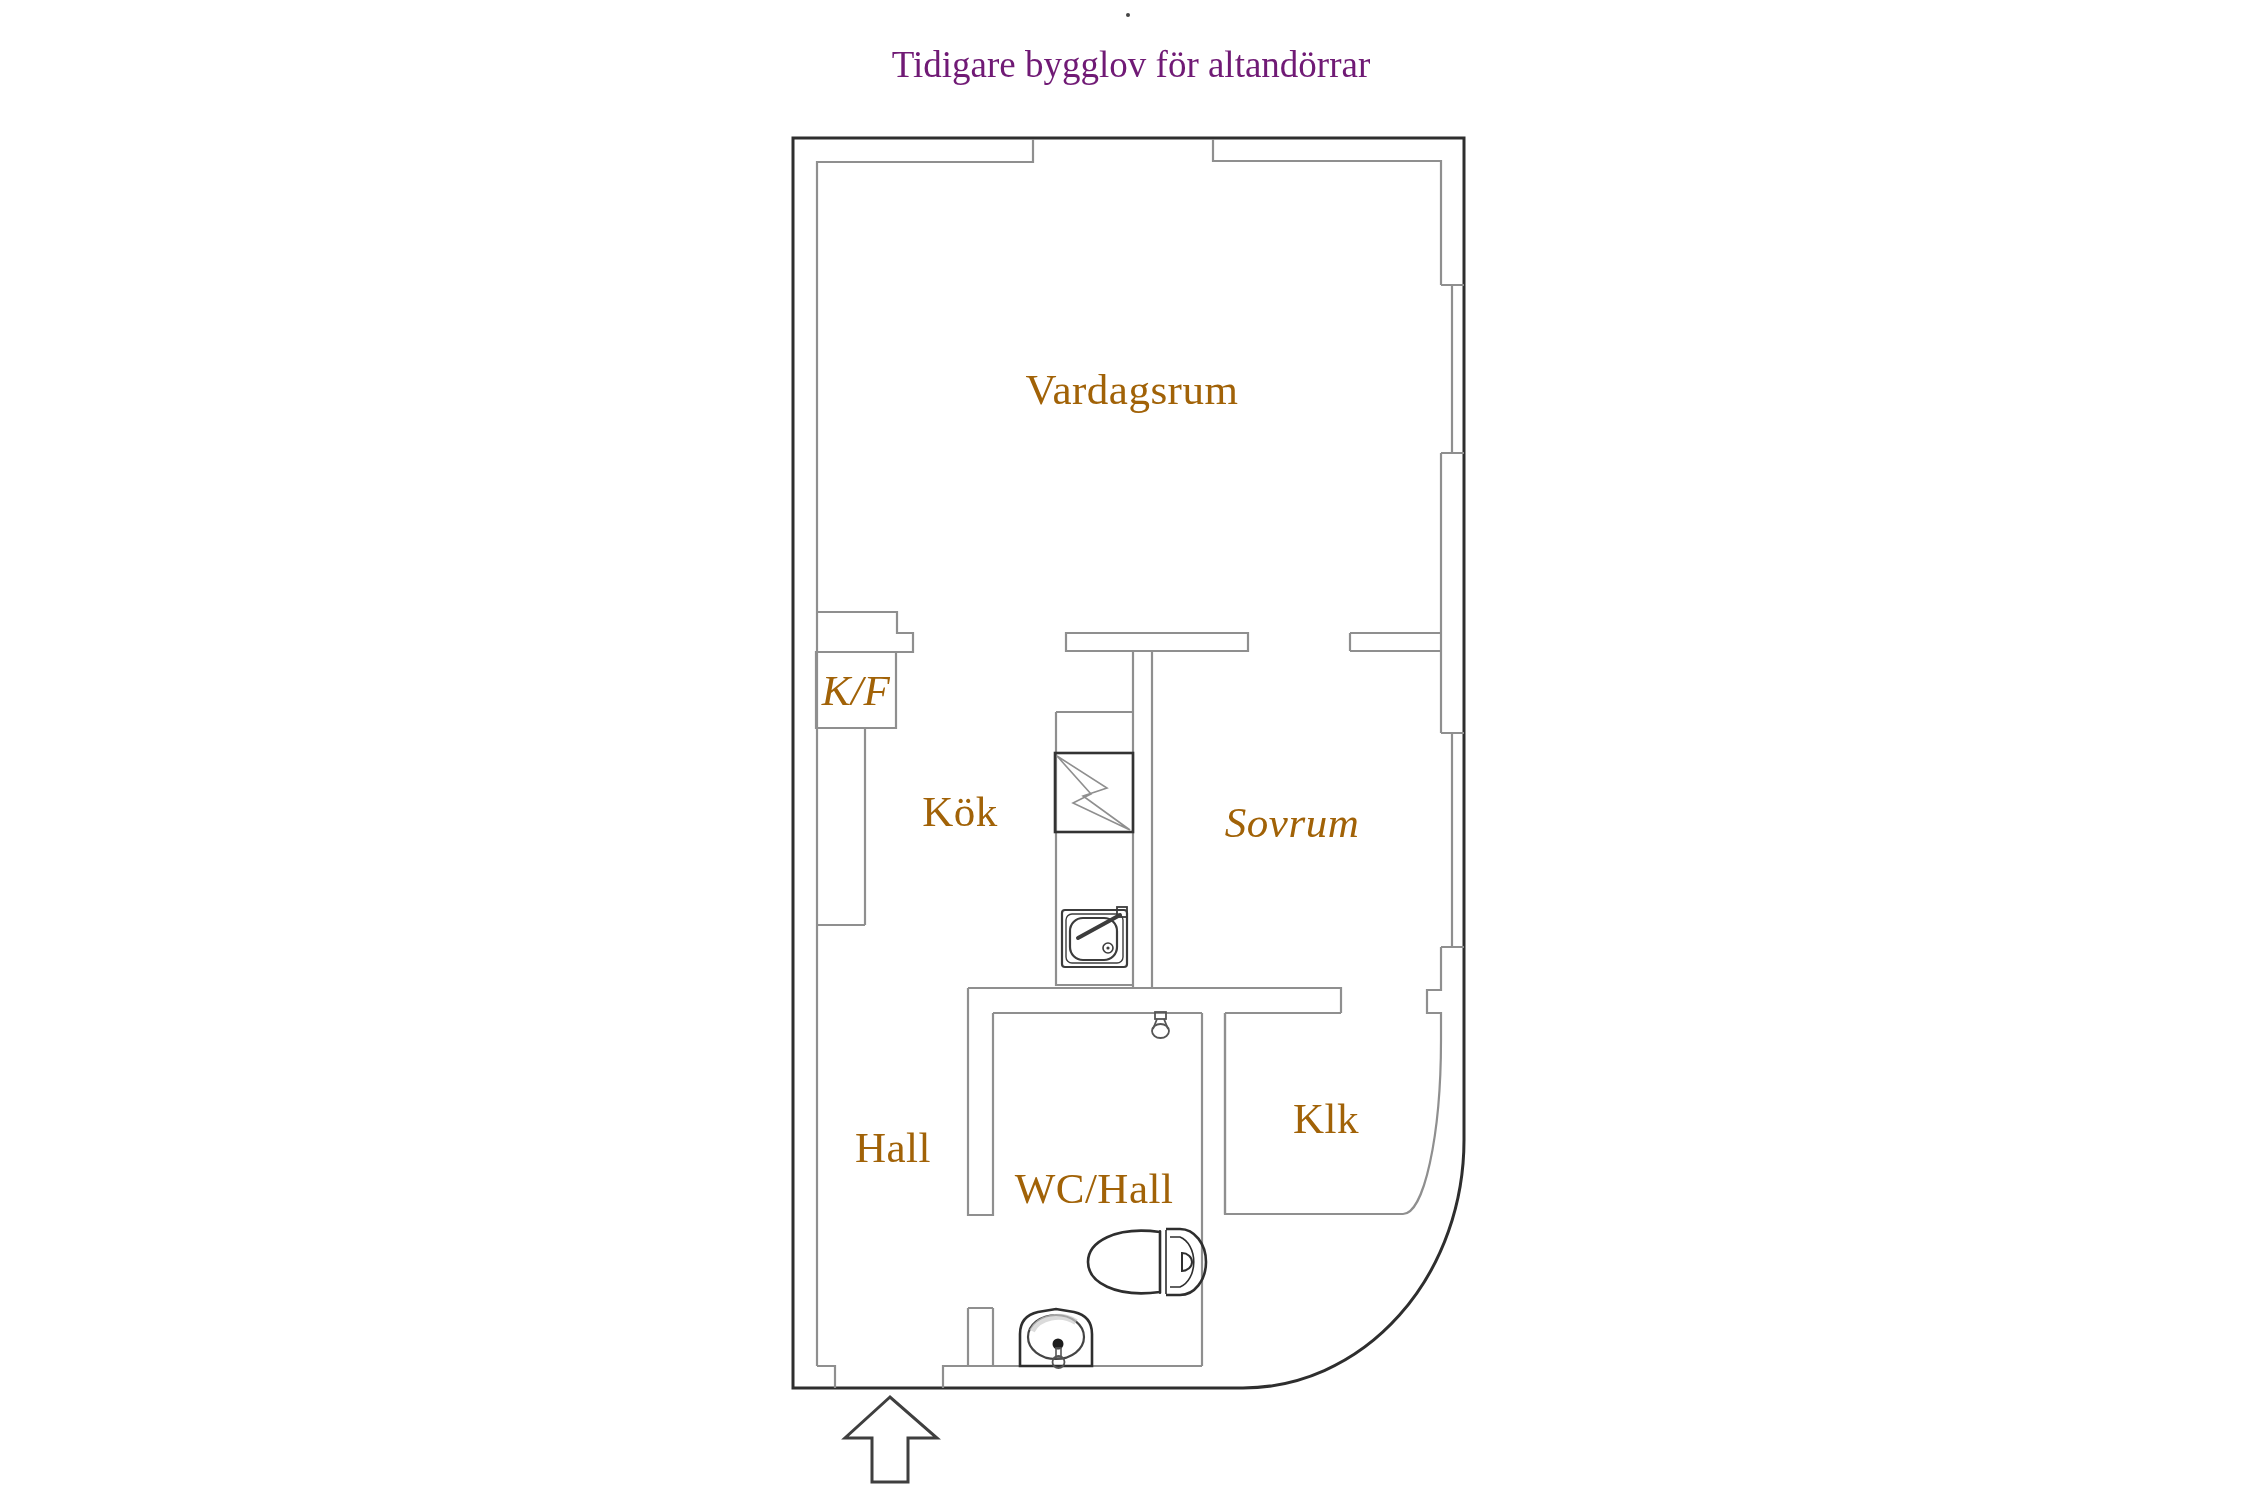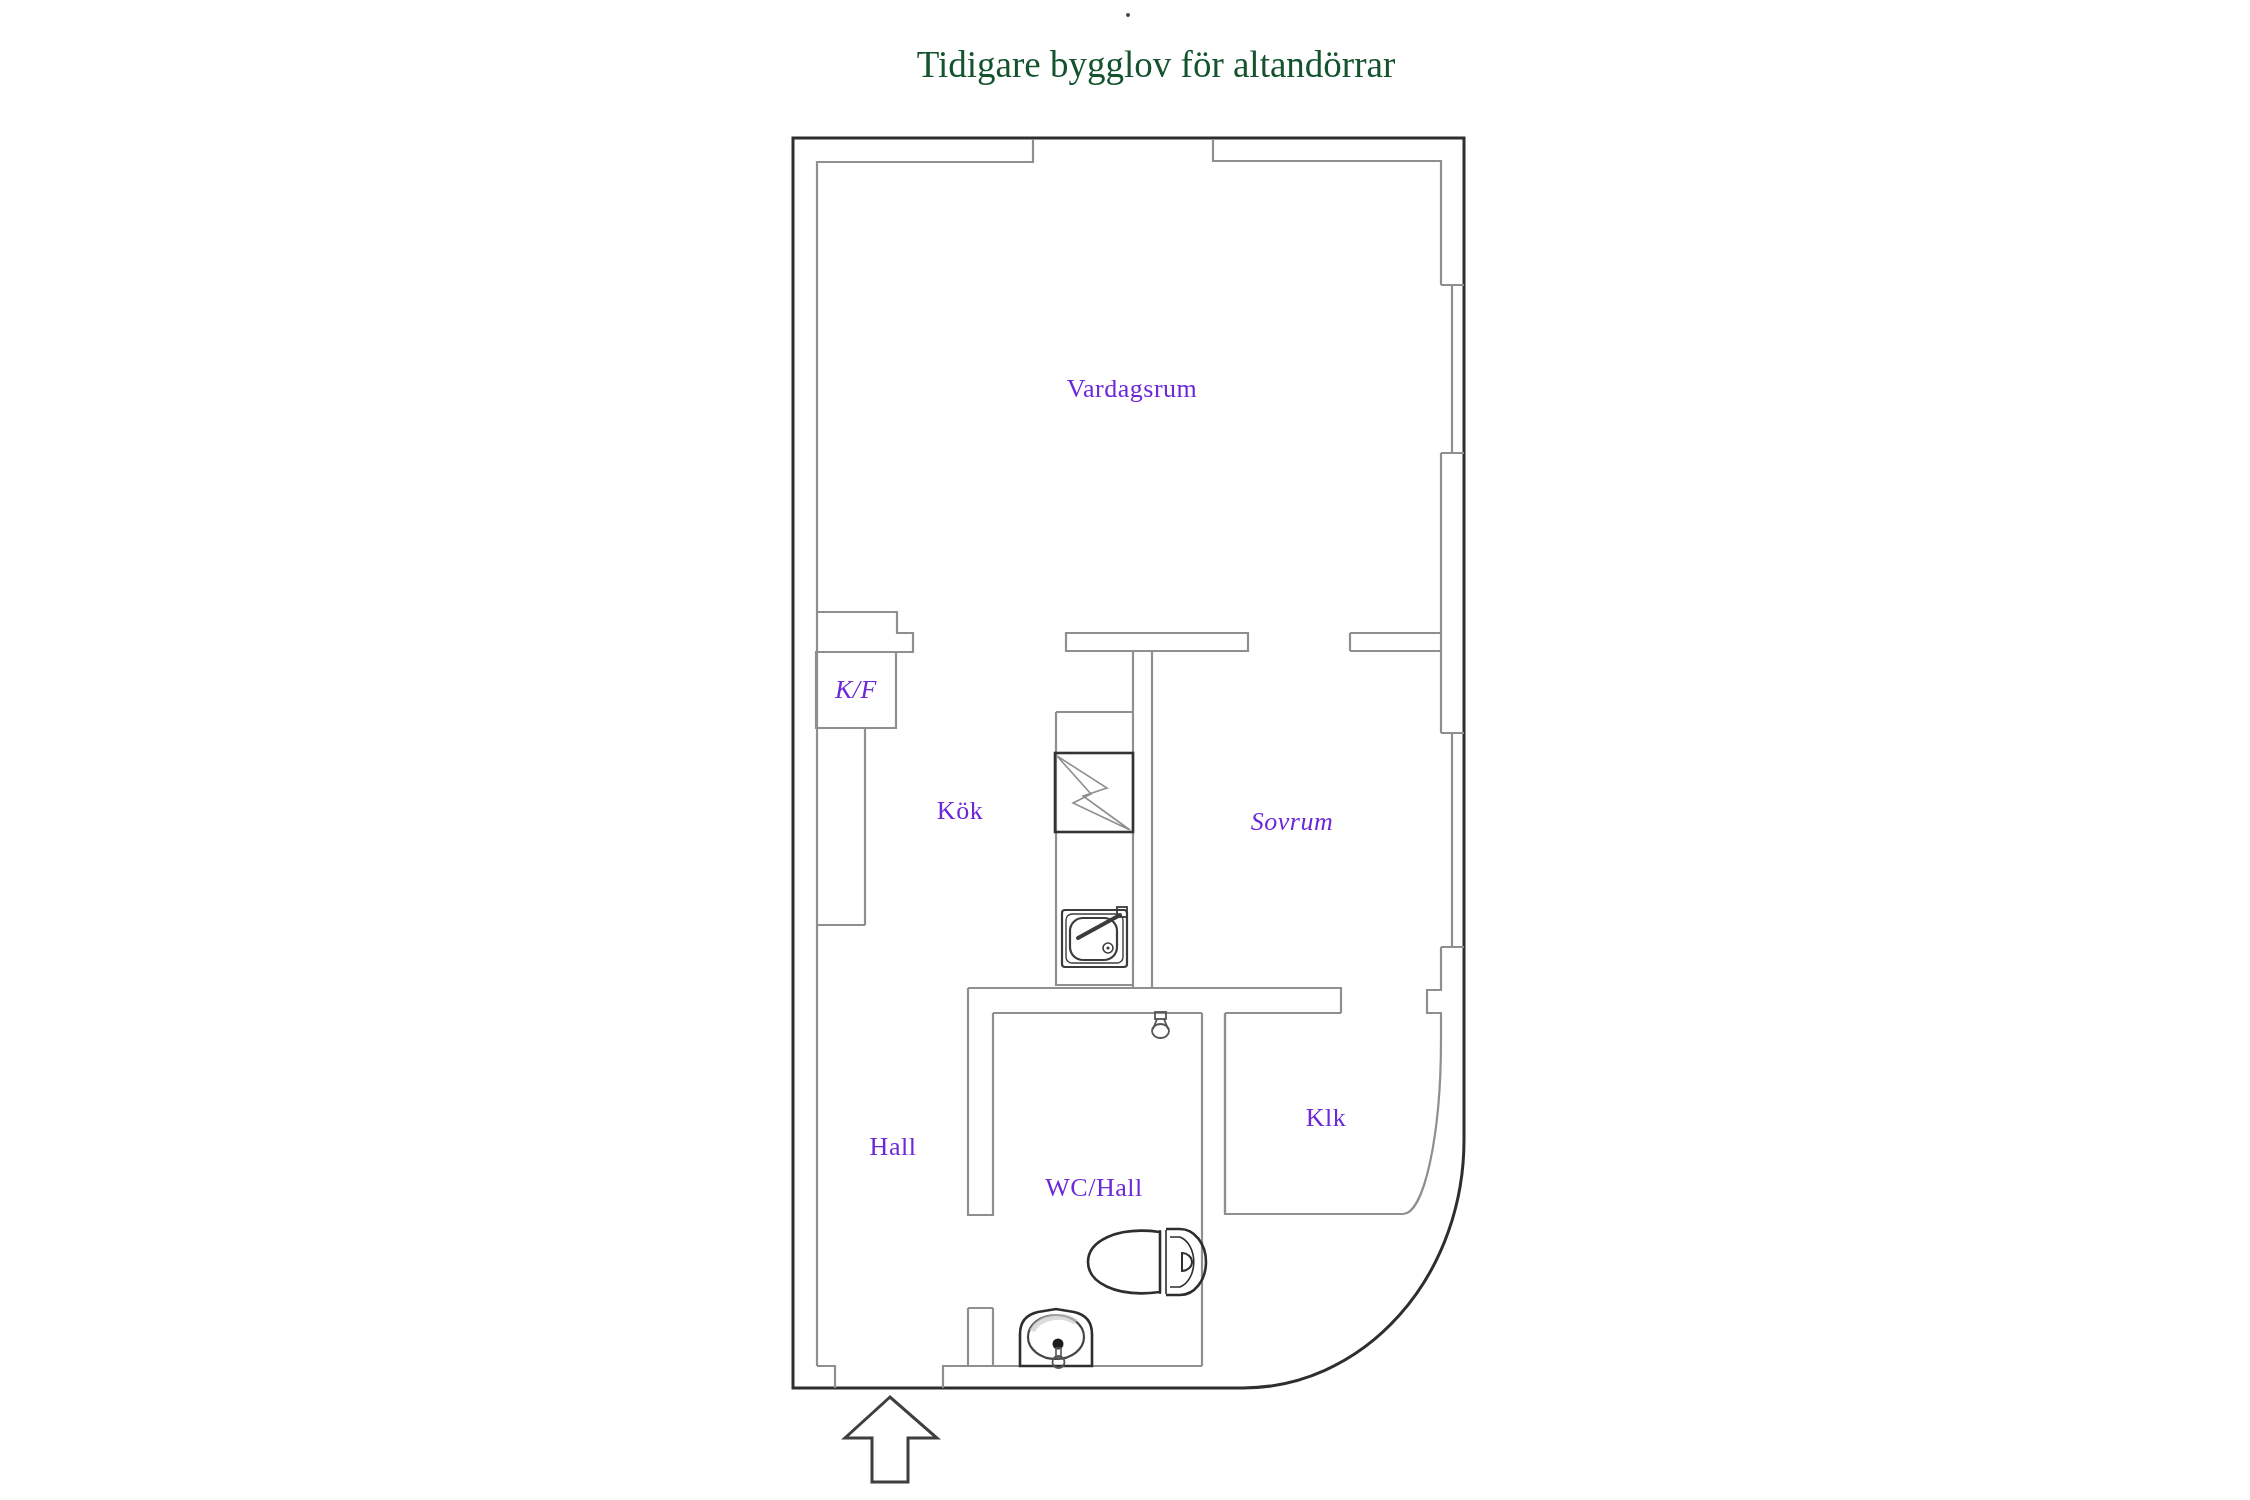--- a/index.html
+++ b/index.html
@@ -7,33 +7,32 @@
     position:relative;
     width:2250px;height:1500px;
     background:#ffffff;
     font-family:"Liberation Serif", serif;
     overflow:hidden;
   }
   #plan-svg{position:absolute;left:0;top:0;width:2250px;height:1500px;}
   .room-label{
     position:absolute;
     transform:translate(-50%,-50%);
-    font-size:26px;
-    color:#6d28d9;
+    font-size:43px;
+    color:#a16207;
     white-space:nowrap;
     letter-spacing:0.5px;
   }
   .plan-title{
     position:absolute;
     transform:translate(-50%,-50%);
     left:1131px;top:64px;
     font-size:37px;
-    color:#14532d;
+    color:#701a75;
     white-space:nowrap;
-    margin-left:25px;
   }
   .lbl-vardagsrum{left:1132px;top:389px;}
   .lbl-kf{left:856px;top:690px;font-style:italic;}
   .lbl-kok{left:960px;top:811px;}
   .lbl-sovrum{left:1292px;top:822px;font-style:italic;}
   .lbl-hall{left:893px;top:1147px;}
   .lbl-wc{left:1094px;top:1188px;}
   .lbl-klk{left:1326px;top:1110px;margin-top:8px;}
 </style>
 </head>

